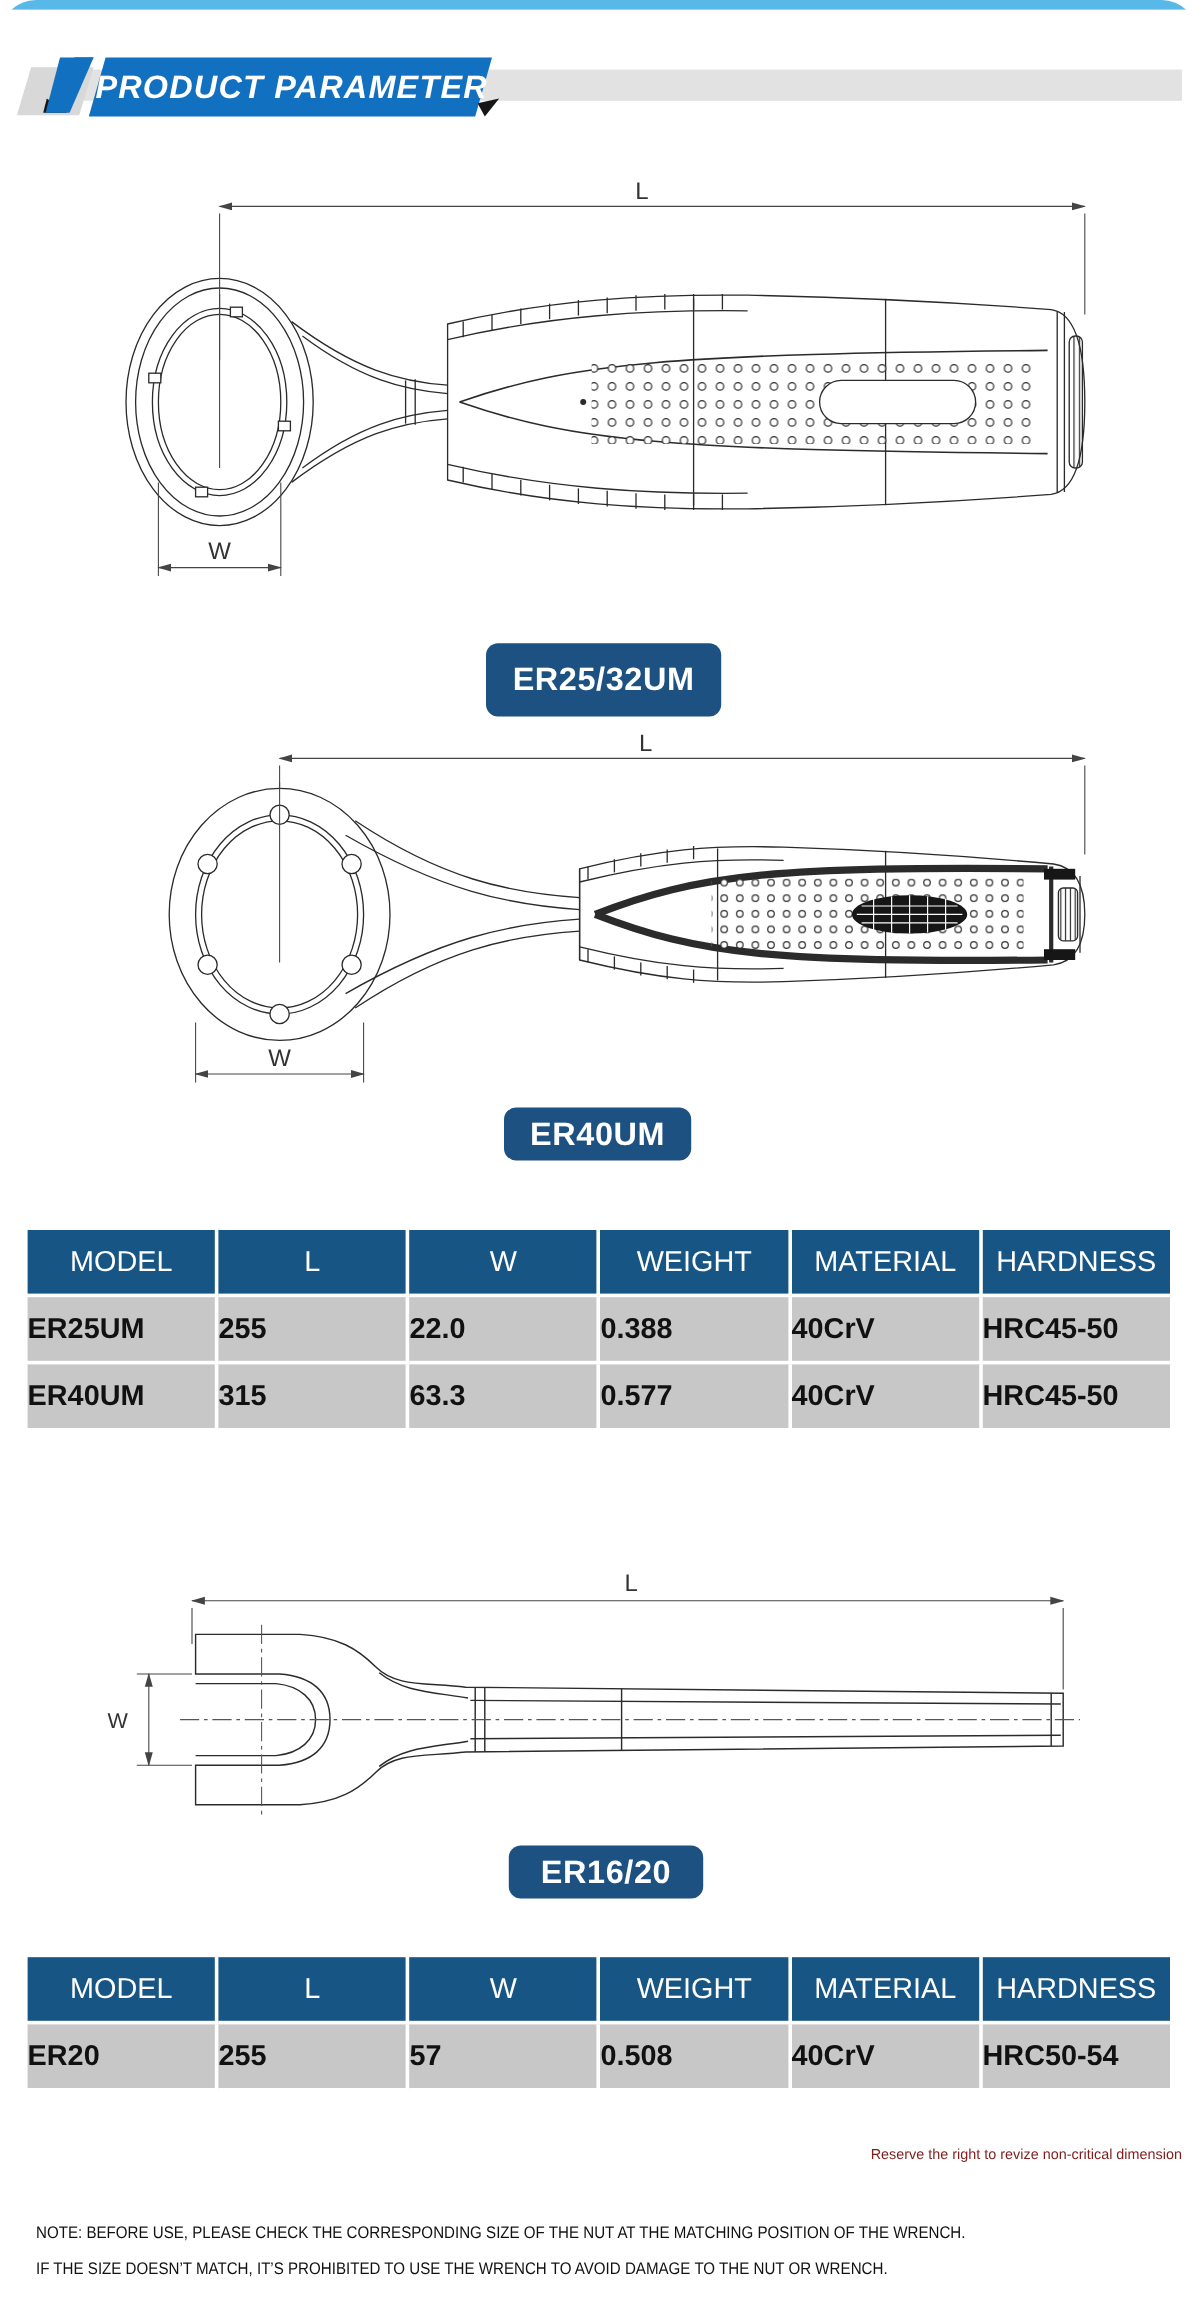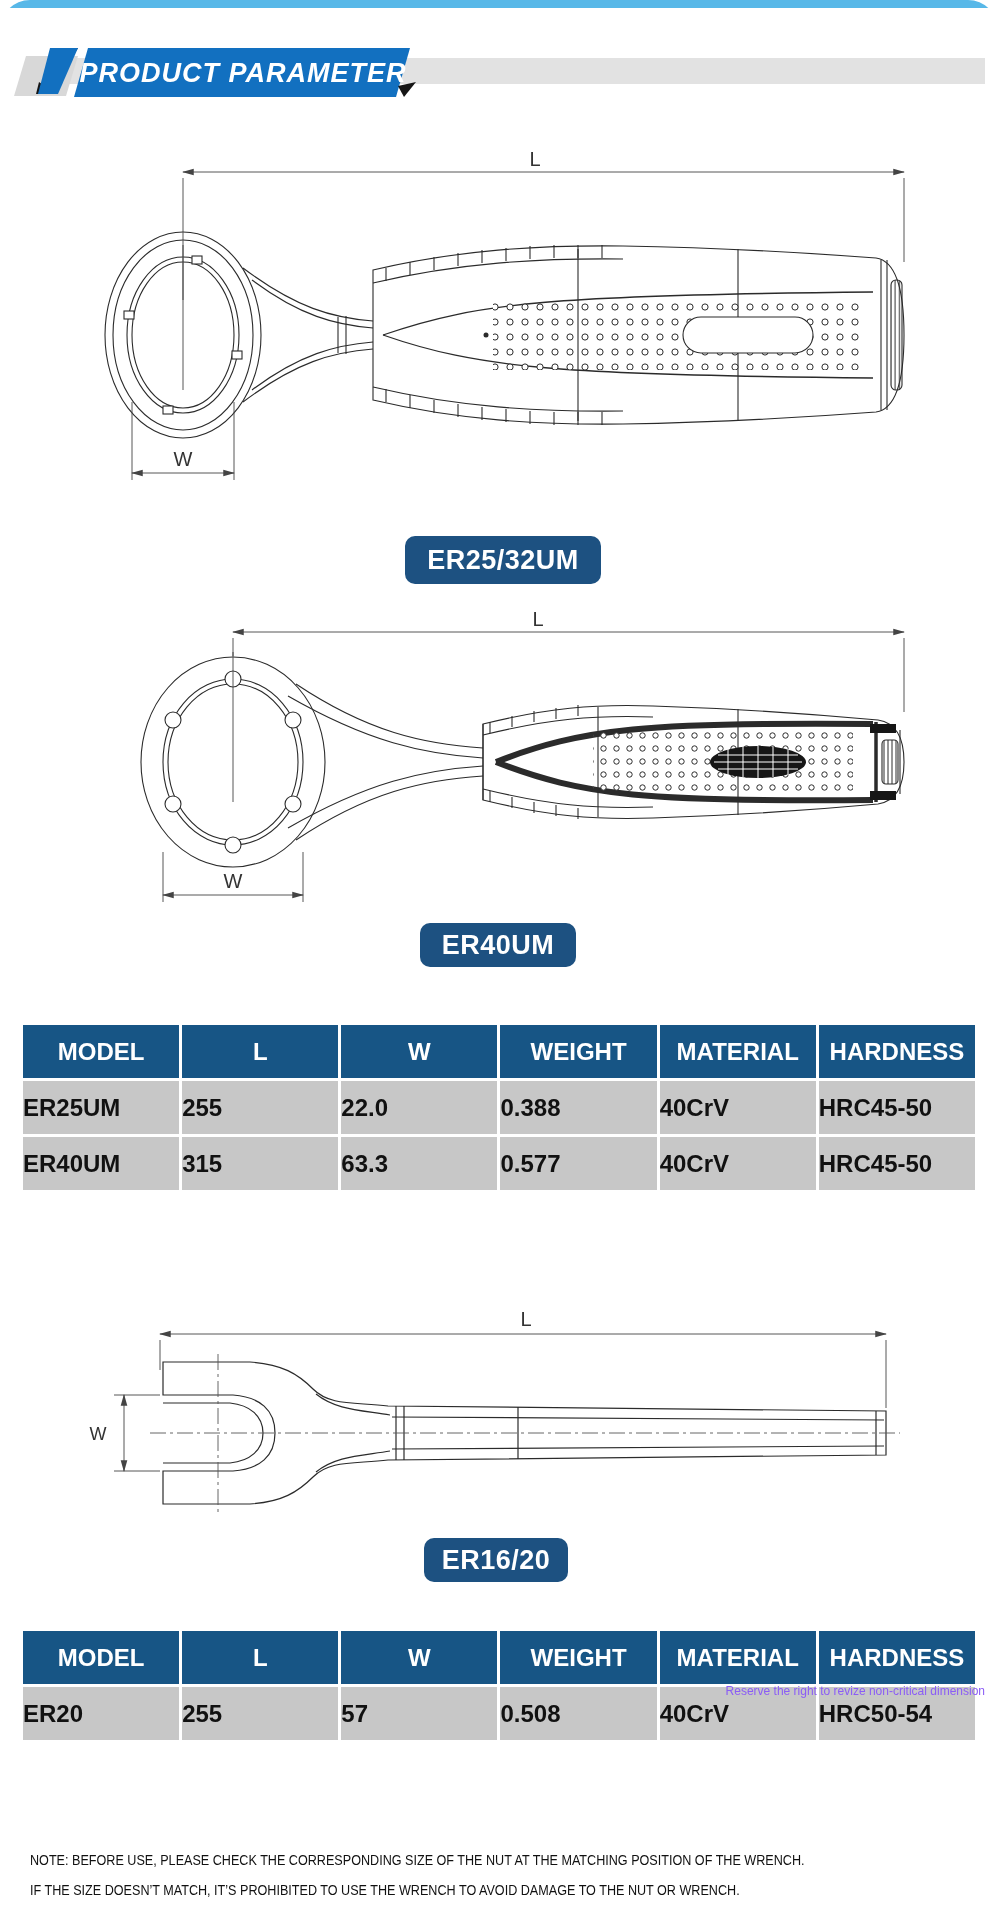--- a/index.html
+++ b/index.html
@@ -5,25 +5,25 @@
   html,body{margin:0;padding:0;background:#fff;}
   #page{position:relative;width:998px;height:1921px;background:#fff;overflow:hidden;
         font-family:"Liberation Sans",sans-serif;border-radius:30px;}
   .topbar{position:absolute;left:0;top:0;width:998px;height:8px;background:#58b8e8;}
   .hdr-svg{position:absolute;left:0;top:40px;}
   .diagram{position:absolute;left:38px;}
   .badge{position:absolute;background:#1d5181;color:#fff;font-weight:700;font-size:27px;
          display:flex;align-items:center;justify-content:center;border-radius:10px;
          letter-spacing:.5px;}
   .spec{position:absolute;left:20px;width:958px;border-collapse:collapse;table-layout:fixed;}
-  .spec th{background:#175585;color:#fff;font-size:24px;font-weight:700;height:53px;
+  .spec th{background:#175585;color:#fff;font-size:24px;font-weight:400;height:53px;
            border:3px solid #fff;text-align:center;padding:0;}
   .spec td{background:#c7c7c7;color:#111;font-size:24px;font-weight:700;height:53px;
            border:3px solid #fff;padding:0;}
-  .rights{position:absolute;right:13px;top:1684px;font-size:12px;color:#8b5cf6;padding-left:47px;}
+  .rights{position:absolute;right:13px;top:1788px;font-size:12px;color:#7f1d1d;padding-left:47px;}
   .note{position:absolute;left:30px;font-size:14px;color:#111;white-space:nowrap;
         transform:scaleX(.9);transform-origin:left center;}
   .note1{top:1852px;} .note2{top:1882px;}
   svg text{font-family:"Liberation Sans",sans-serif;}
 </style>
 </head>
 <body>
 
 <div id="page">
 
@@ -107,21 +107,21 @@
       <line x1="866" y1="28" x2="866" y2="112"></line>
       <line x1="145" y1="95" x2="145" y2="240"></line>
       <line x1="94" y1="252" x2="94" y2="330"></line>
       <line x1="196" y1="252" x2="196" y2="330"></line>
       <line x1="94" y1="323" x2="196" y2="323" marker-start="url(#d1a)" marker-end="url(#d1a)"></line>
     </g>
     <text x="497" y="16" text-anchor="middle" font-size="20" fill="#333">L</text>
     <text x="145" y="316" text-anchor="middle" font-size="20" fill="#333">W</text>
   </svg>
 
-  <div class="badge" style="left:405px;top:536px;width:196px;height:48px">ER25/32UM</div>
+  <div class="badge" style="left:405px;top:536px;width:196px;height:61px">ER25/32UM</div>
 
   <svg class="diagram" style="top:612px" width="920" height="300" viewBox="0 0 920 300">
     <defs>
       <marker id="d2a" viewBox="0 0 12 8" refX="11" refY="4" markerWidth="13" markerHeight="9" orient="auto-start-reverse">
           <path d="M12,4 L0,0.6 L0,7.4 Z" fill="#444"></path>
         </marker>
       <pattern id="d2dots" width="13" height="13" patternUnits="userSpaceOnUse">
         <circle cx="6.5" cy="6.5" r="2.7" fill="#fff" stroke="#2b2b2b" stroke-width="1"></circle>
       </pattern>
       <pattern id="d2vl" width="4" height="10" patternUnits="userSpaceOnUse">
@@ -251,21 +251,21 @@
       <line x1="122" y1="30" x2="122" y2="60"></line>
       <line x1="848" y1="30" x2="848" y2="98"></line>
       <line x1="122" y1="85" x2="76" y2="85"></line>
       <line x1="122" y1="161" x2="76" y2="161"></line>
       <line x1="86" y1="85" x2="86" y2="161" marker-start="url(#d3a)" marker-end="url(#d3a)"></line>
     </g>
     <text x="488" y="16" text-anchor="middle" font-size="20" fill="#333">L</text>
     <text x="60" y="130" text-anchor="middle" font-size="18" fill="#333">W</text>
   </svg>
 
-  <div class="badge" style="left:424px;top:1538px;width:144px;height:44px">ER16/20</div>
+  <div class="badge" style="left:424px;top:1538px;width:162px;height:44px">ER16/20</div>
 
   <table class="spec" style="top:1628px">
     <thead>
         <tr>
           <th>MODEL</th>
           <th>L</th>
           <th>W</th>
           <th>WEIGHT</th>
           <th>MATERIAL</th>
           <th>HARDNESS</th>

